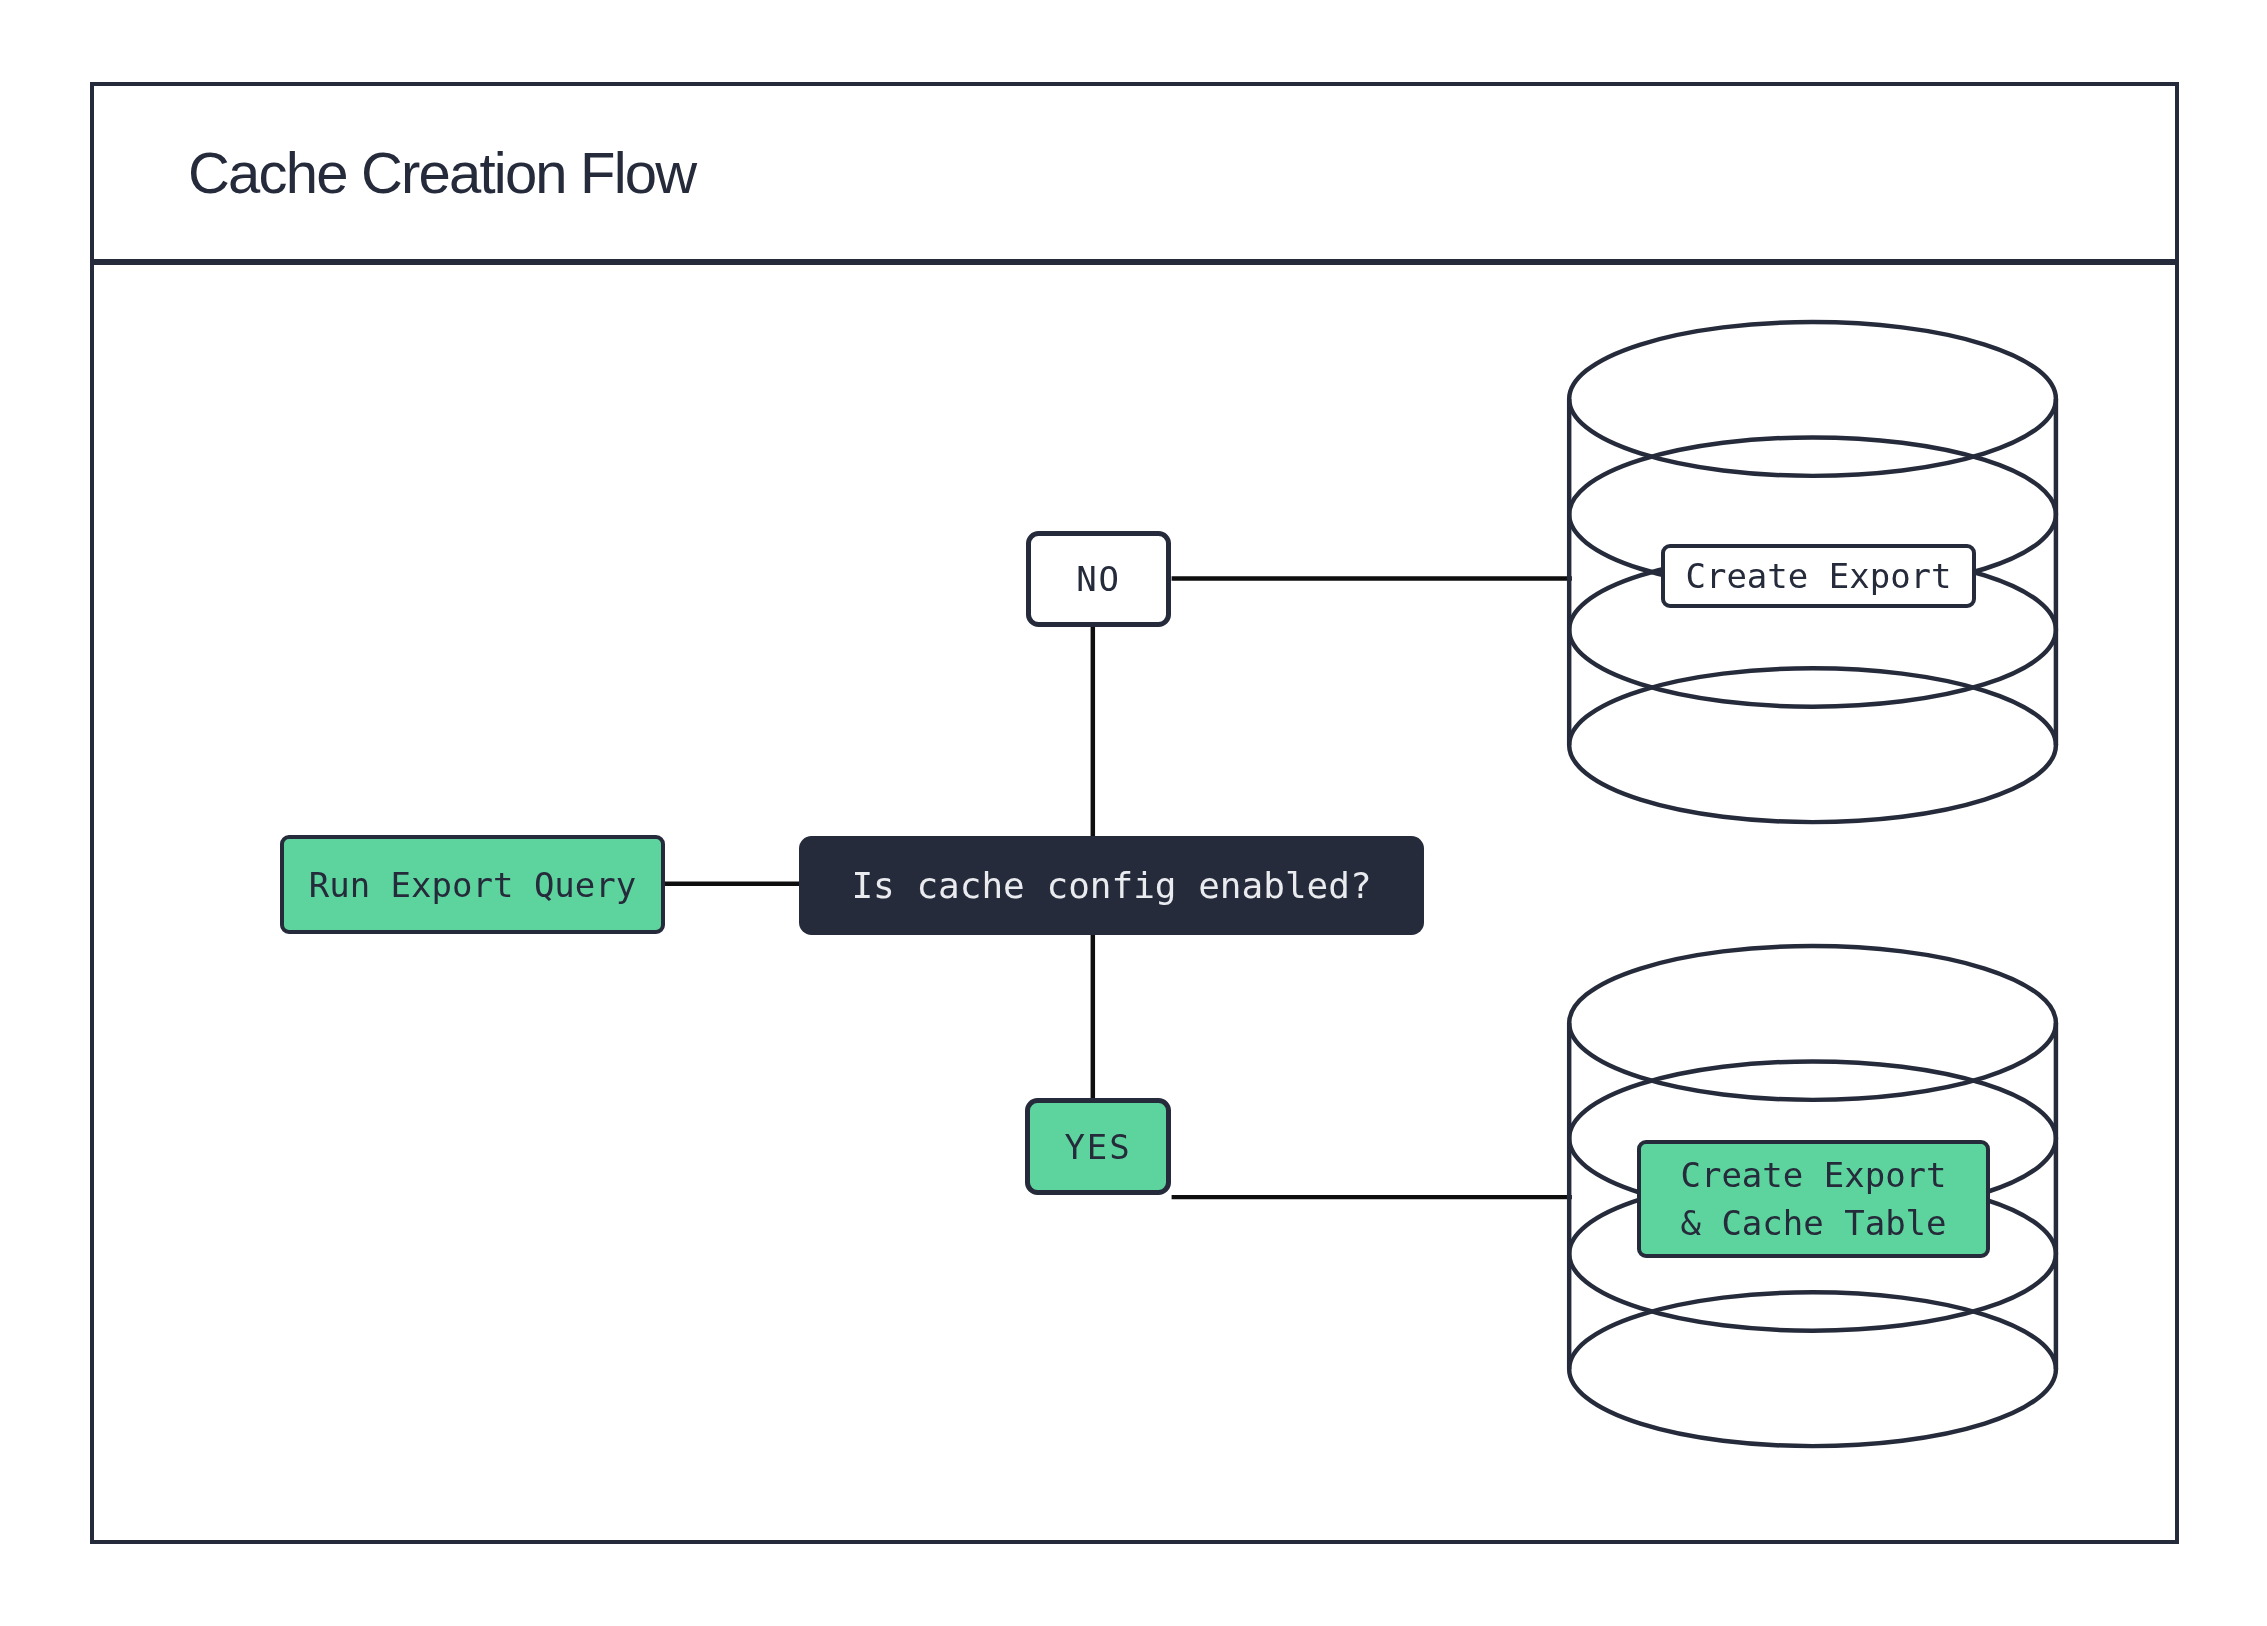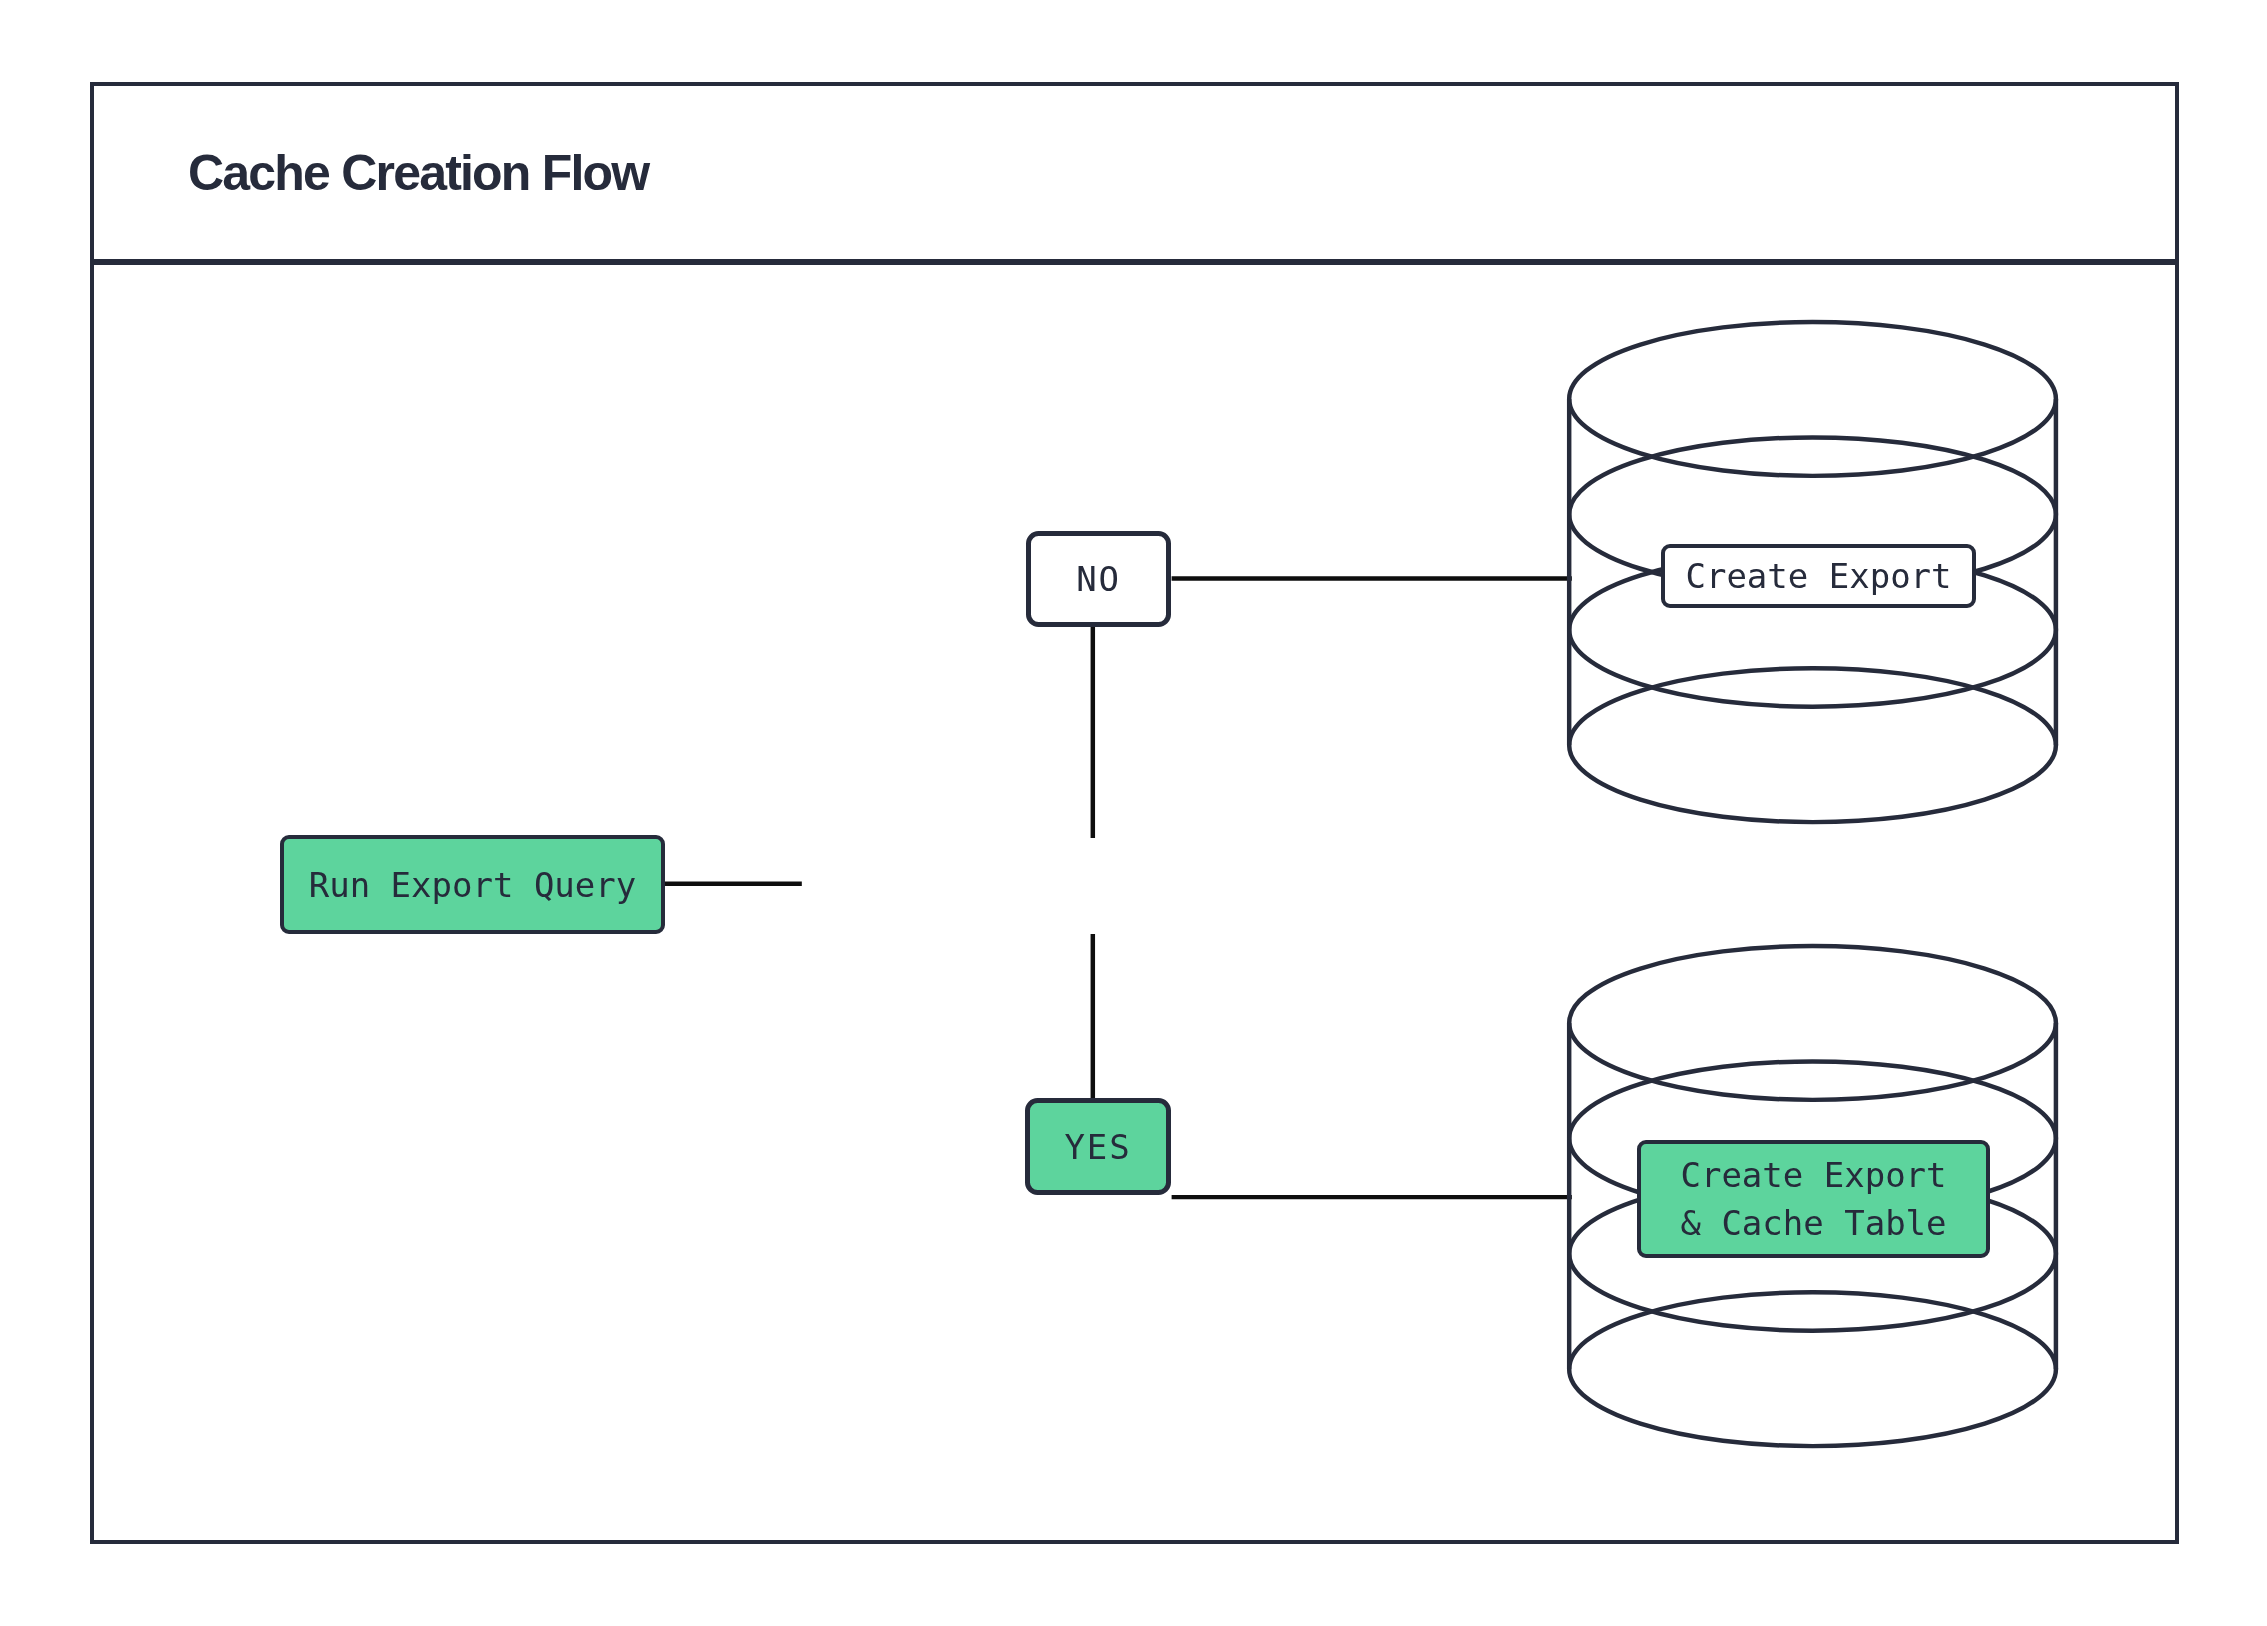--- a/index.html
+++ b/index.html
@@ -25,22 +25,22 @@
     background:transparent;
   }
   .titlebar{
     position:absolute;left:0;top:0;right:0;height:173px;
     border-bottom:6.3px solid var(--ink);
     display:flex;align-items:center;
   }
   .title{
     margin:0 16px 0 94px;
     font-family:"Liberation Sans", sans-serif;
-    font-weight:700;
-    font-size:50px;
+    font-weight:400;
+    font-size:58px;
     letter-spacing:-1.8px;
     color:var(--ink);
   }
   
   svg.connectors{position:absolute;left:0;top:0;width:2268px;height:1626px;pointer-events:none;}
   svg.connectors line{stroke:var(--line);stroke-width:5;}
   
   svg.cyl{position:absolute;width:510px;height:519px;}
   svg.cyl ellipse, svg.cyl line{stroke:var(--ink);stroke-width:5;fill:none;}
   .cyl-export{left:1558px;top:313px;}
@@ -126,20 +126,23 @@
     <ellipse cx="284.5" cy="483" rx="272" ry="86"></ellipse>
     <ellipse cx="284.5" cy="354" rx="272" ry="86"></ellipse>
     <ellipse cx="284.5" cy="225" rx="272" ry="86"></ellipse>
     <ellipse cx="284.5" cy="96" rx="272" ry="86"></ellipse>
   </svg>
 
   <div class="node node-run">
     <span>Run Export Query</span>
   </div>
 
+  <div class="node node-question">
+    <span>Is cache config enabled?</span>
+  </div>
 
   <div class="node node-no">
     <span>NO</span>
   </div>
 
   <div class="node node-yes">
     <span>YES</span>
   </div>
 
   <div class="node label-export">

